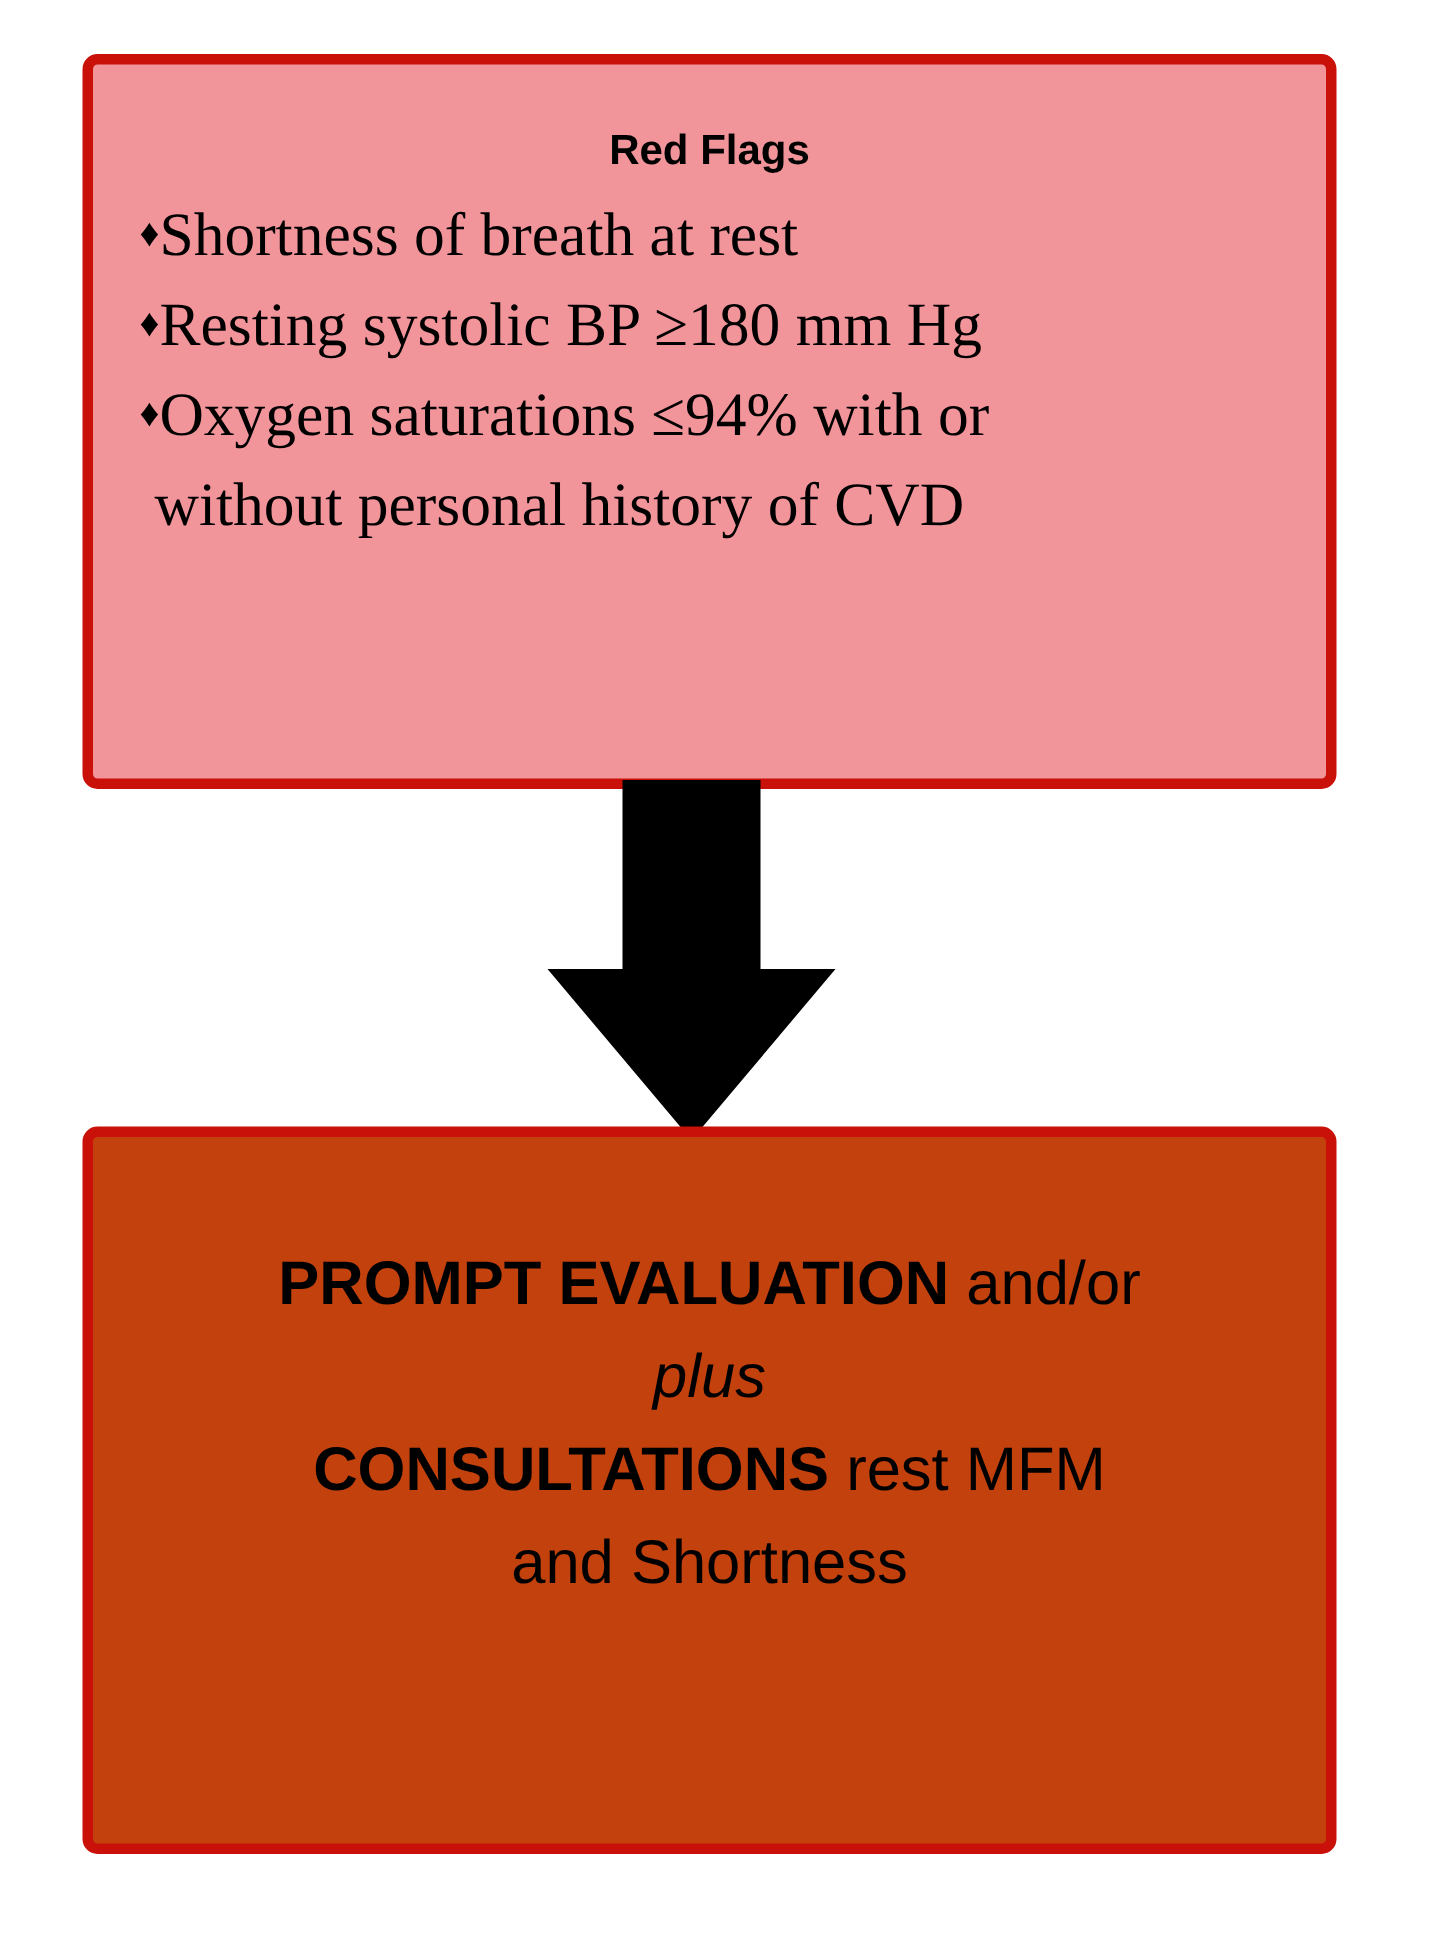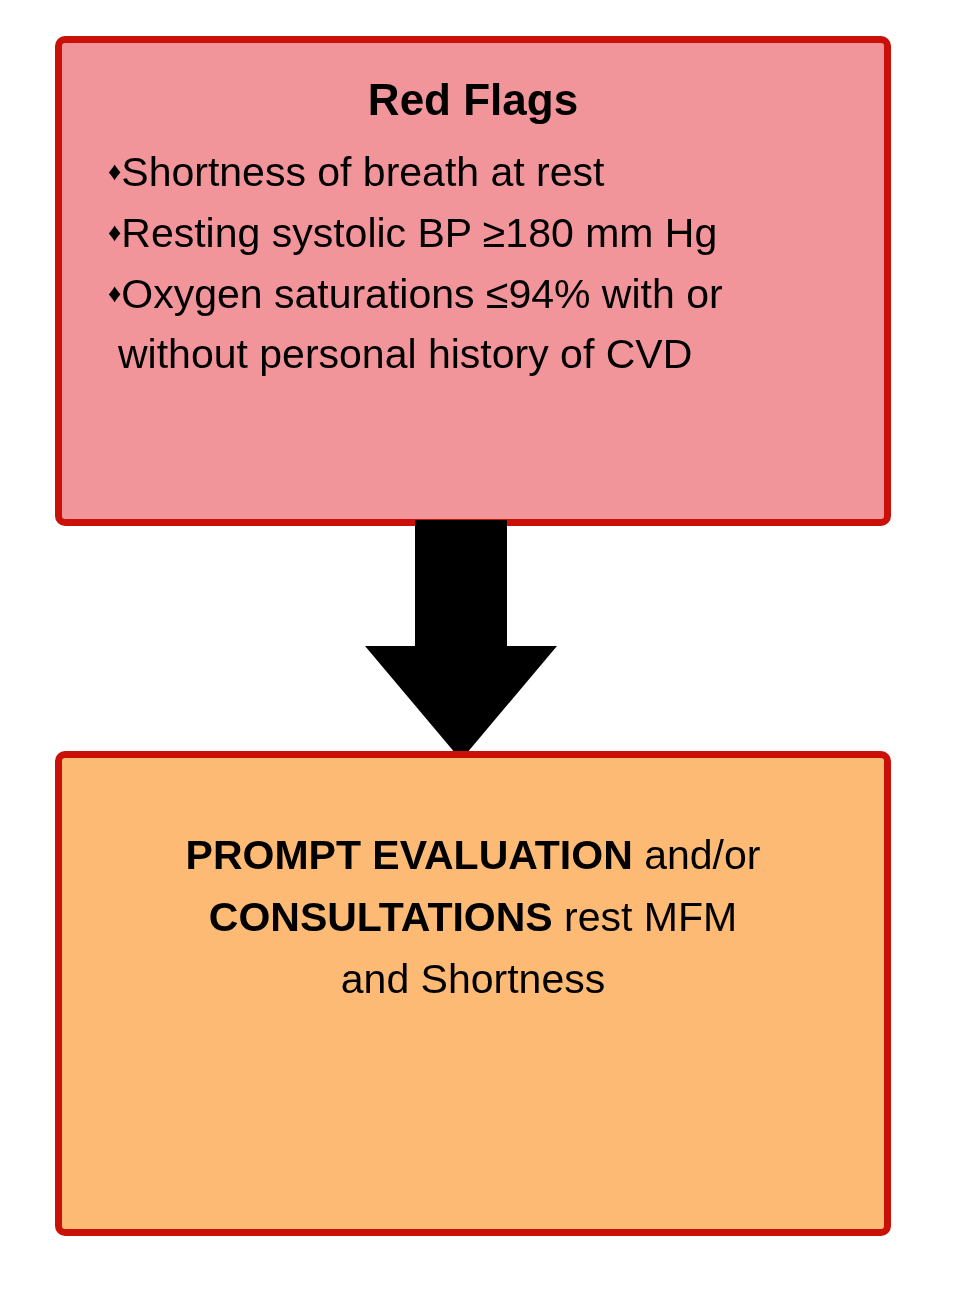--- a/index.html
+++ b/index.html
@@ -38,33 +38,34 @@
   #red-flags-box {
     left: 55px;
     top: 36px;
     width: 836px;
     height: 490px;
     padding: 0;
   }
 
   #red-flags-title {
     text-align: center;
-    font-size: 44px;
+    font-size: 28px;
     font-weight: bold;
     line-height: 50px;
     margin-top: 32px;
     letter-spacing: 0px;
   }
 
   #red-flags-list {
     list-style: none;
-    margin: 16px;
+    margin: 1px;
     padding: 0 18px 0 30px;
     font-size: 41px;
     line-height: 60px;
+    font-family: Liberation Serif, serif;
   }
   #red-flags-list li {
     text-align: left;
     white-space: normal;
   }
   #red-flags-list li .bullet-diamond {
     font-size: 26px;
     vertical-align: 6px;
     margin-right: 0px;
   }
@@ -129,26 +130,27 @@
 
       <li><span class="bullet-diamond">♦</span><span>Oxygen saturations ≤94% with or</span><span class="wrap-line">without personal history of CVD</span></li>
 
     </ul>
   </div>
 
   <svg id="flow-arrow" viewBox="0 0 202 244">
     <polygon points="55,0 147,0 147,126 197,126 101,240 5,126 55,126" fill="#000000"></polygon>
   </svg>
 
-  <div class="flow-box" id="action-box" style="background: #fdba74; border-color: rgb(201, 17, 9);">
+  <div class="flow-box" id="action-box" style="background: #c2410c; border-color: rgb(201, 17, 9);">
     <div id="action-text">
 
       <span class="line"><span class="b">PROMPT EVALUATION</span><span> and/or</span></span>
 
 
+      <span class="line"><span class="i">plus</span></span>
 
       <span class="line"><span class="b">CONSULTATIONS</span><span> rest MFM</span></span>
 
       <span class="line"><span>and Shortness</span></span>
 
     </div>
   </div>
 
 </div>
 

